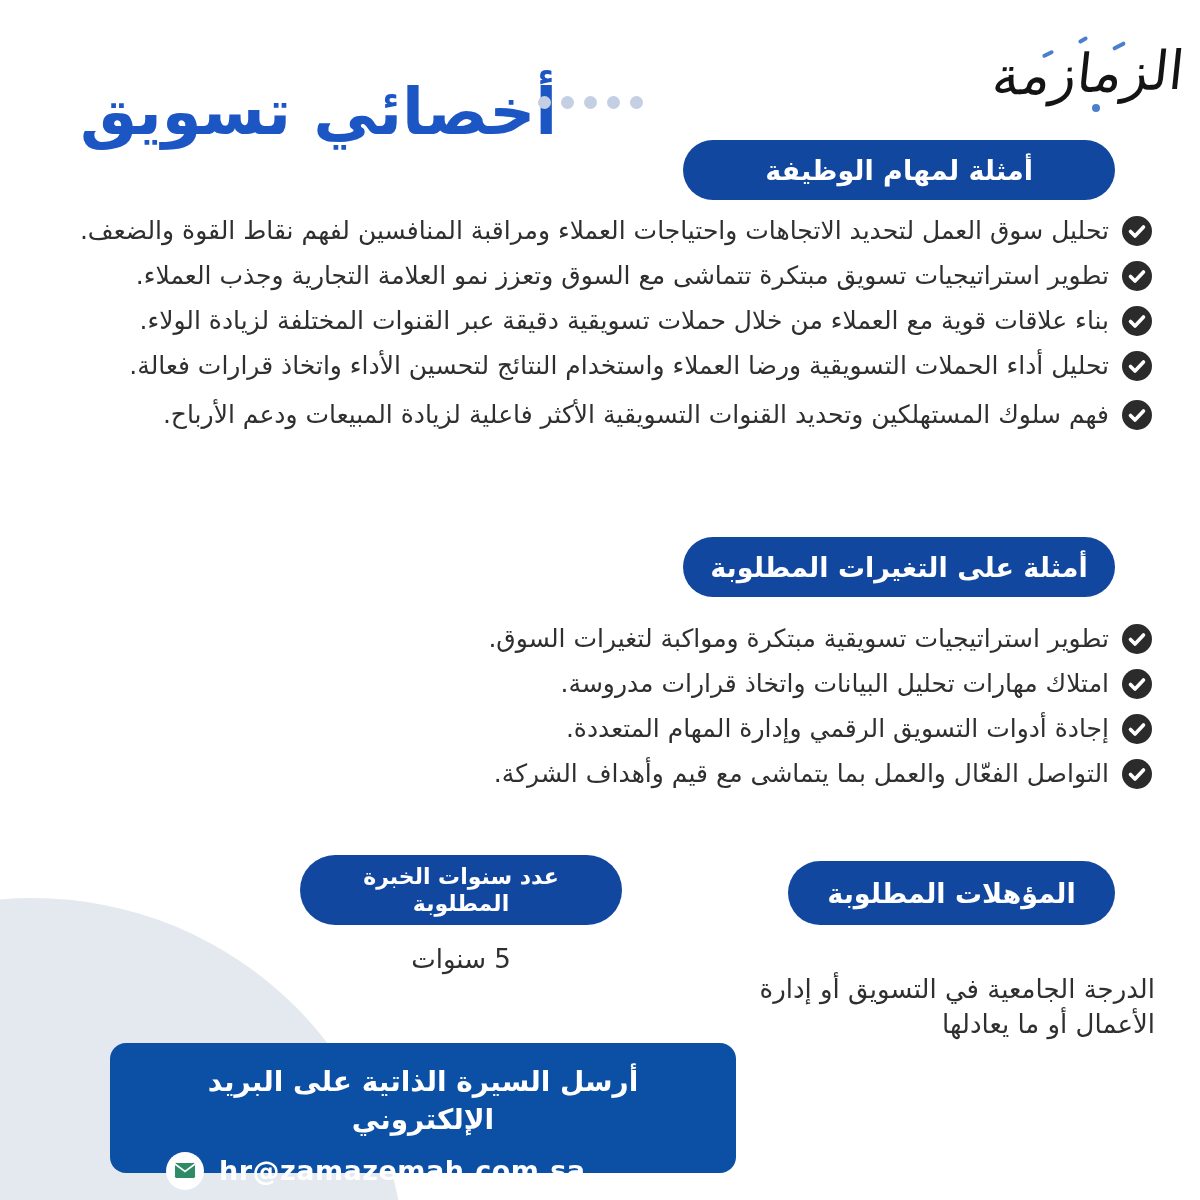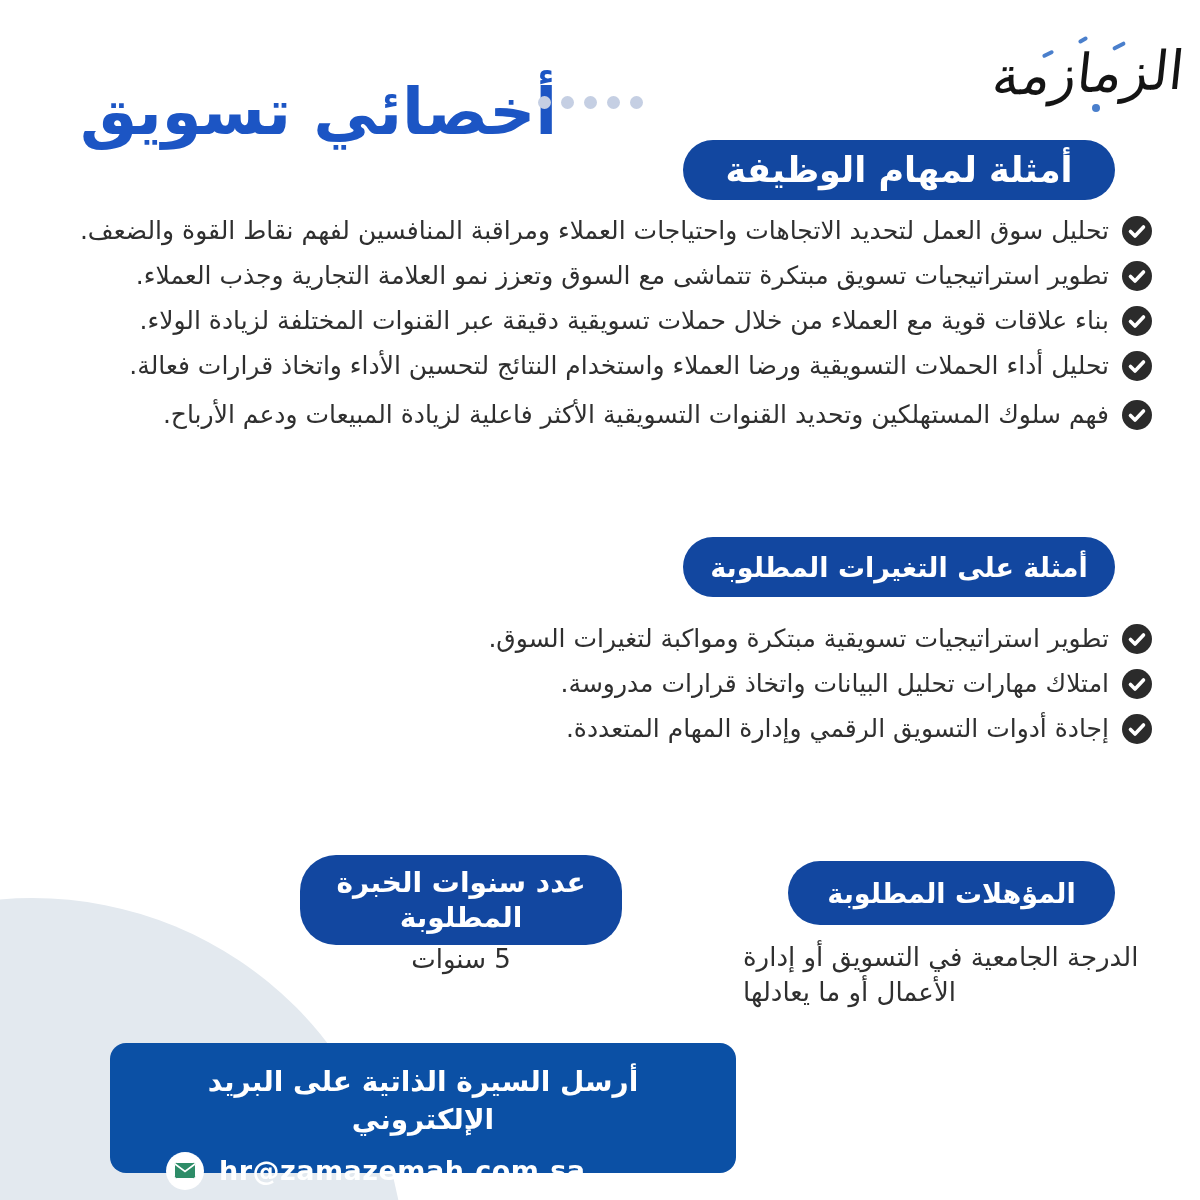--- a/index.html
+++ b/index.html
@@ -55,45 +55,45 @@
   }
   .title-dots span{width:13px;height:13px;border-radius:50%;background:var(--dots);display:block;}
   
   .pill{
     position:absolute;z-index:2;
     background:var(--accent-blue);color:#fff;
     border-radius:32px;
     display:flex;align-items:center;justify-content:center;
     font-weight:bold;text-align:center;direction:rtl;
   }
-  .pill-tasks{right:85px;top:140px;width:432px;height:60px;font-size:35px;}
+  .pill-tasks{right:85px;top:140px;width:432px;height:60px;font-size:27px;}
   .pill-skills{right:85px;top:537px;width:432px;height:60px;font-size:27px;}
-  .pill-exp{left:300px;top:855px;width:322px;height:90px;font-size:28px;line-height:1.25;padding:0 20px;border-radius:36px;}
+  .pill-exp{left:300px;top:855px;width:322px;height:70px;font-size:22px;line-height:1.25;padding:0 20px;border-radius:36px;}
   .pill-qual{right:85px;top:861px;width:327px;height:64px;font-size:27px;}
   
   .bullet-list{position:absolute;left:48px;right:48px;z-index:2;direction:rtl;}
   .list-tasks{top:212px;}
   .list-skills{top:620px;}
   .bullet-row{display:flex;align-items:flex-start;gap:13px;margin-bottom:8px;direction:rtl;}
   .list-tasks .bullet-row:last-child{margin-top:12px;}
   .check{flex:0 0 30px;width:30px;height:30px;margin-top:4px;}
   .check svg{display:block;}
   .bullet-text{
     flex:1;font-size:25px;line-height:37px;color:var(--text);
     text-align:justify;direction:rtl;
   }
   .list-skills .bullet-text{text-align:right;}
   
   .exp-value{
     position:absolute;left:300px;top:944px;width:322px;z-index:2;
     text-align:center;font-size:26px;direction:rtl;color:var(--text);
   }
   .qual-value{
-    position:absolute;right:45px;top:940px;width:412px;z-index:2;
-    text-align:left;font-size:26px;line-height:35px;direction:rtl;color:var(--text);
+    position:absolute;right:45px;top:972px;width:412px;z-index:2;
+    text-align:right;font-size:26px;line-height:35px;direction:rtl;color:var(--text);
   }
   
   .cta{
     position:absolute;left:110px;top:1043px;width:626px;height:130px;z-index:2;
     background:var(--cta-blue);border-radius:16px;color:#fff;
     padding:20px 28px 0 28px;
   }
   .cta-heading{
     font-size:28px;font-weight:bold;text-align:center;direction:rtl;line-height:1.35;
   }
@@ -213,20 +213,29 @@
     <div class="bullet-row">
       <span class="check">
         <svg width="30" height="30" viewBox="0 0 30 30">
           <circle cx="15" cy="15" r="15" fill="#2B2B2B"></circle>
           <path d="M8.5 15.5 L13 20 L21.5 11" stroke="#ffffff" stroke-width="3.6" fill="none" stroke-linecap="round" stroke-linejoin="round"></path>
         </svg>
       </span>
       <p class="bullet-text">إجادة أدوات التسويق الرقمي وإدارة المهام المتعددة.</p>
     </div>
 
+    <div class="bullet-row">
+      <span class="check">
+        <svg width="30" height="30" viewBox="0 0 30 30">
+          <circle cx="15" cy="15" r="15" fill="#2B2B2B"></circle>
+          <path d="M8.5 15.5 L13 20 L21.5 11" stroke="#ffffff" stroke-width="3.6" fill="none" stroke-linecap="round" stroke-linejoin="round"></path>
+        </svg>
+      </span>
+      <p class="bullet-text">التواصل الفعّال والعمل بما يتماشى مع قيم وأهداف الشركة.</p>
+    </div>
   </div>
 
 <div class="pill pill-exp">عدد سنوات الخبرة المطلوبة</div>
 <div class="pill pill-qual">المؤهلات المطلوبة</div>
 
 <div class="exp-value">5 سنوات</div>
 <div class="qual-value">الدرجة الجامعية في التسويق أو إدارة الأعمال أو ما يعادلها</div>
 
 <div class="cta">
   <div class="cta-heading">أرسل السيرة الذاتية على البريد الإلكتروني</div>

